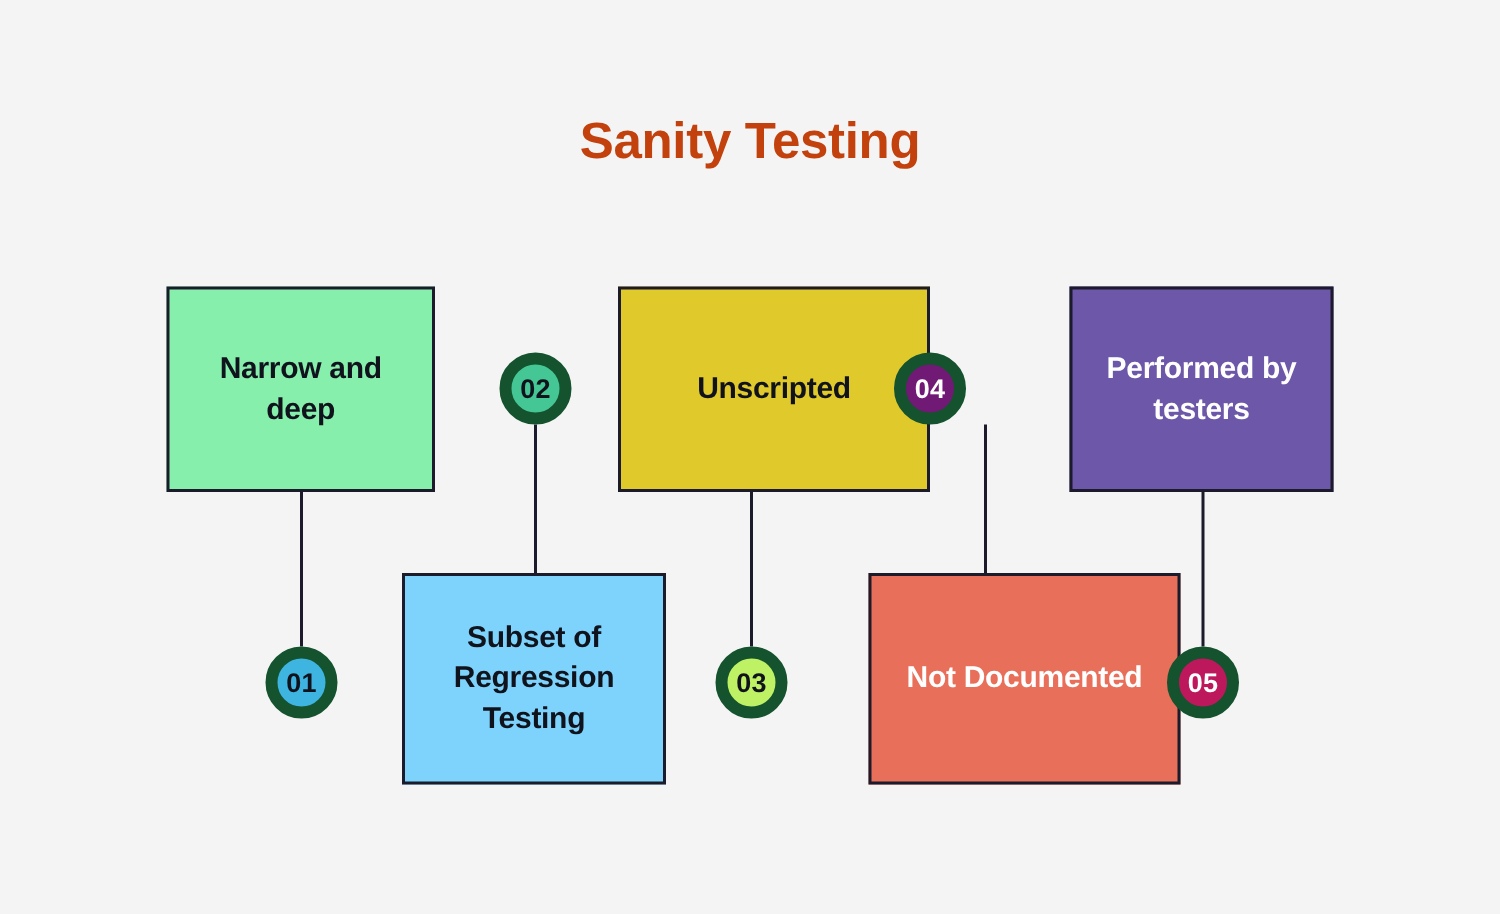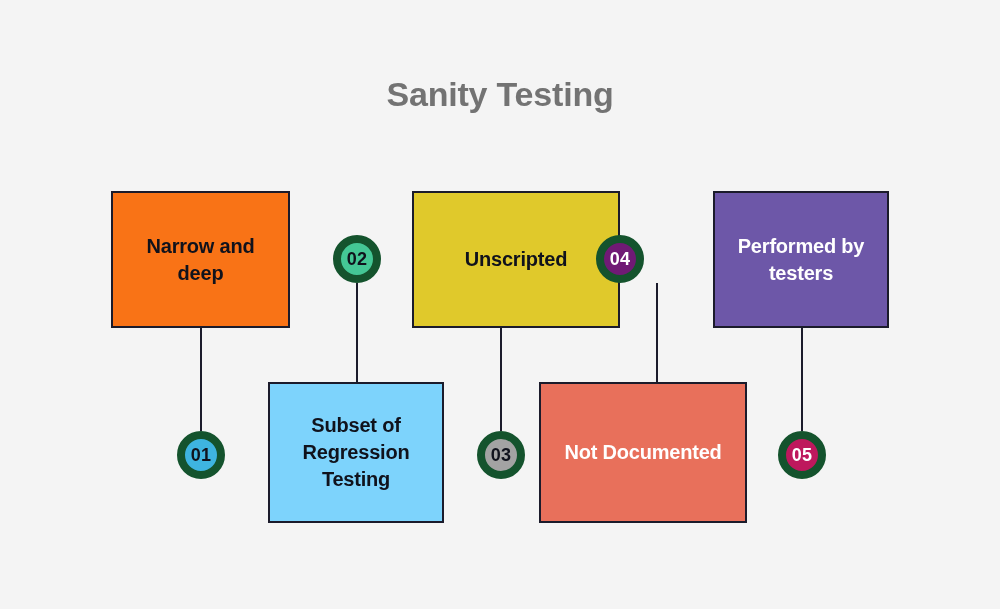--- a/index.html
+++ b/index.html
@@ -20,21 +20,21 @@
     background: #f4f4f4;
   }
   #page-title {
     position: absolute;
     left: 0;
     top: 74px;
     width: 1000px;
     text-align: center;
     font-size: 34px;
     font-weight: bold;
-    color: #737373;
+    color: #c2410c;
     letter-spacing: -0.2px;
     line-height: 1.2;
   }
 
   
   .connector {
     position: absolute;
     width: 0;
     border-left: 2px solid #1b1b2b;
     z-index: 1;
@@ -87,49 +87,49 @@
 <div id="canvas">
 
   <div id="page-title">Sanity Testing</div>
 
   <div class="connector" style="left:200px; top:328px; height:103px;"></div>
   <div class="connector" style="left:356px; top:283px; height:99px;"></div>
   <div class="connector" style="left:500px; top:328px; height:103px;"></div>
   <div class="connector" style="left:656px; top:283px; height:99px;"></div>
   <div class="connector" style="left:801px; top:328px; height:103px;"></div>
 
-  <div class="card" style="left:111px; top:191px; width:179px; height:137px; background:#f97316;">
+  <div class="card" style="left:111px; top:191px; width:179px; height:137px; background:#86efac;">
     <div class="card-label txt-dark">Narrow and deep</div>
   </div>
 
   <div class="card" style="left:268px; top:382px; width:176px; height:141px; background:#7dd3fc;">
     <div class="card-label txt-dark">Subset of Regression Testing</div>
   </div>
 
   <div class="card" style="left:412px; top:191px; width:208px; height:137px; background:#e0c92b;">
     <div class="card-label txt-dark">Unscripted</div>
   </div>
 
-  <div class="card" style="left:539px; top:382px; width:208px; height:141px; background:#e8705b;">
+  <div class="card" style="left:579px; top:382px; width:208px; height:141px; background:#e8705b;">
     <div class="card-label txt-light">Not Documented</div>
   </div>
 
   <div class="card" style="left:713px; top:191px; width:176px; height:137px; background:#6d57a8;">
     <div class="card-label txt-light">Performed by testers</div>
   </div>
 
   <div class="badge" style="left:177px; top:431px; background:#3eb4e0;">
     <span class="badge-label txt-dark">01</span>
   </div>
 
   <div class="badge" style="left:333px; top:235px; background:#44c795;">
     <span class="badge-label txt-dark">02</span>
   </div>
 
-  <div class="badge" style="left:477px; top:431px; background:#a3a3a3;">
+  <div class="badge" style="left:477px; top:431px; background:#bef264;">
     <span class="badge-label txt-dark">03</span>
   </div>
 
   <div class="badge" style="left:596px; top:235px; background:#701a75;">
     <span class="badge-label txt-light">04</span>
   </div>
 
   <div class="badge" style="left:778px; top:431px; background:#be185d;">
     <span class="badge-label txt-light">05</span>
   </div>

